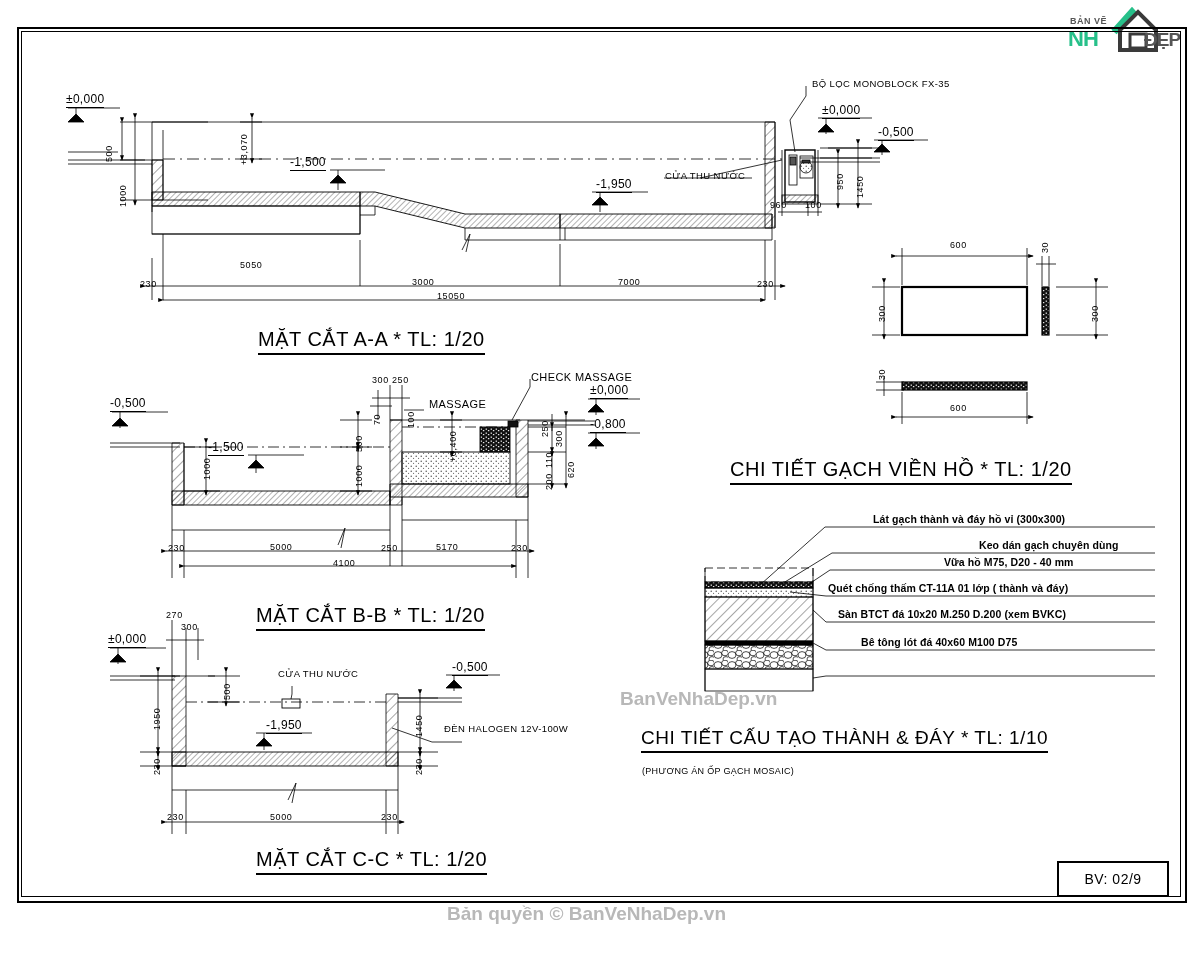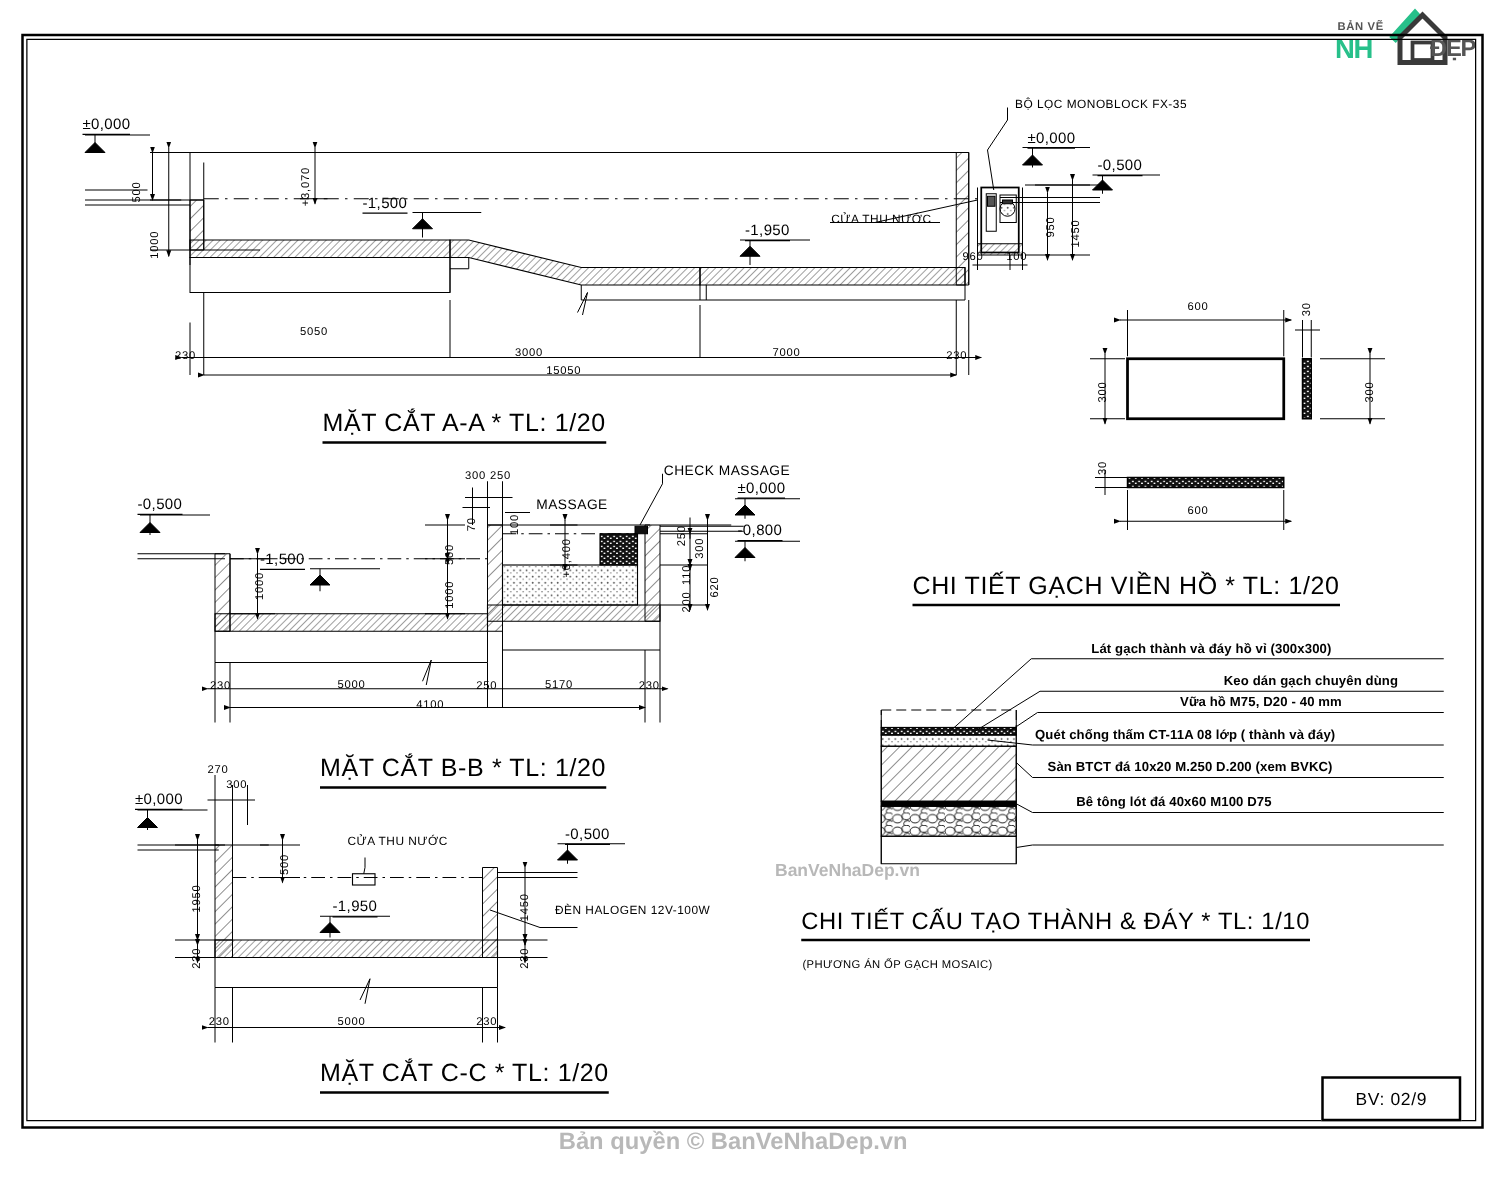--- a/index.html
+++ b/index.html
@@ -22,21 +22,21 @@
   .lbl{font-size:9.5px;letter-spacing:.4px;}
   .lvl{font-size:12px;letter-spacing:.3px;}
   .lvl.u{border-bottom:1px solid #000;padding-bottom:1px;}
   .title{font-size:20px;letter-spacing:.5px;border-bottom:2px solid #000;padding-bottom:2px;}
   .title.sm{font-size:19px;}
   .subnote{font-size:9px;letter-spacing:.3px;}
   .legend{font-size:10.5px;letter-spacing:.1px;font-weight:bold;}
 
   
   .wm{position:absolute;color:#b8b8b8;font-weight:bold;}
-  .wm1{left:620px;top:688px;font-size:14px;}
+  .wm1{left:620px;top:688px;font-size:19px;}
   .wm2{left:447px;top:903px;font-size:19px;}
 
   
   .bvbox{position:absolute;left:1057px;top:861px;width:108px;height:32px;border:2px solid #000;background:#fff;
          display:flex;align-items:center;justify-content:center;font-size:14px;letter-spacing:.5px;}
 
   
   .cad{position:absolute;left:0;top:0;width:1200px;height:960px;}
 </style>
 </head>
@@ -471,21 +471,21 @@
 
   <div class="t dim" style="left:167px;top:812px;">230</div>
   <div class="t dim" style="left:270px;top:812px;">5000</div>
   <div class="t dim" style="left:381px;top:812px;">230</div>
 
   <div class="t title" style="left:256px;top:848px;">MẶT CẮT C-C * TL: 1/20</div>
 
   <div class="t legend" style="left:873px;top:513px;">Lát gạch thành và đáy hồ vỉ (300x300)</div>
   <div class="t legend" style="left:935px;top:539px;margin-left:44px;">Keo dán gạch chuyên dùng</div>
   <div class="t legend" style="left:944px;top:556px;">Vữa hồ M75, D20 - 40 mm</div>
-  <div class="t legend" style="left:828px;top:582px;">Quét chống thấm CT-11A 08 lớp ( thành và đáy)</div>
+  <div class="t legend" style="left:828px;top:582px;">Quét chống thấm CT-11A 01 lớp ( thành và đáy)</div>
   <div class="t legend" style="left:838px;top:608px;">Sàn BTCT đá 10x20 M.250 D.200 (xem BVKC)</div>
   <div class="t legend" style="left:861px;top:636px;">Bê tông lót đá 40x60 M100 D75</div>
 
   <div class="t title sm" style="left:641px;top:727px;">CHI TIẾT CẤU TẠO THÀNH &amp; ĐÁY * TL: 1/10</div>
   <div class="t subnote" style="left:642px;top:766px;">(PHƯƠNG ÁN ỐP GẠCH MOSAIC)</div>
 
   <div class="wm wm1">BanVeNhaDep.vn</div>
   <div class="wm wm2">Bản quyền © BanVeNhaDep.vn</div>
 
   <div class="bvbox">BV: 02/9</div>

